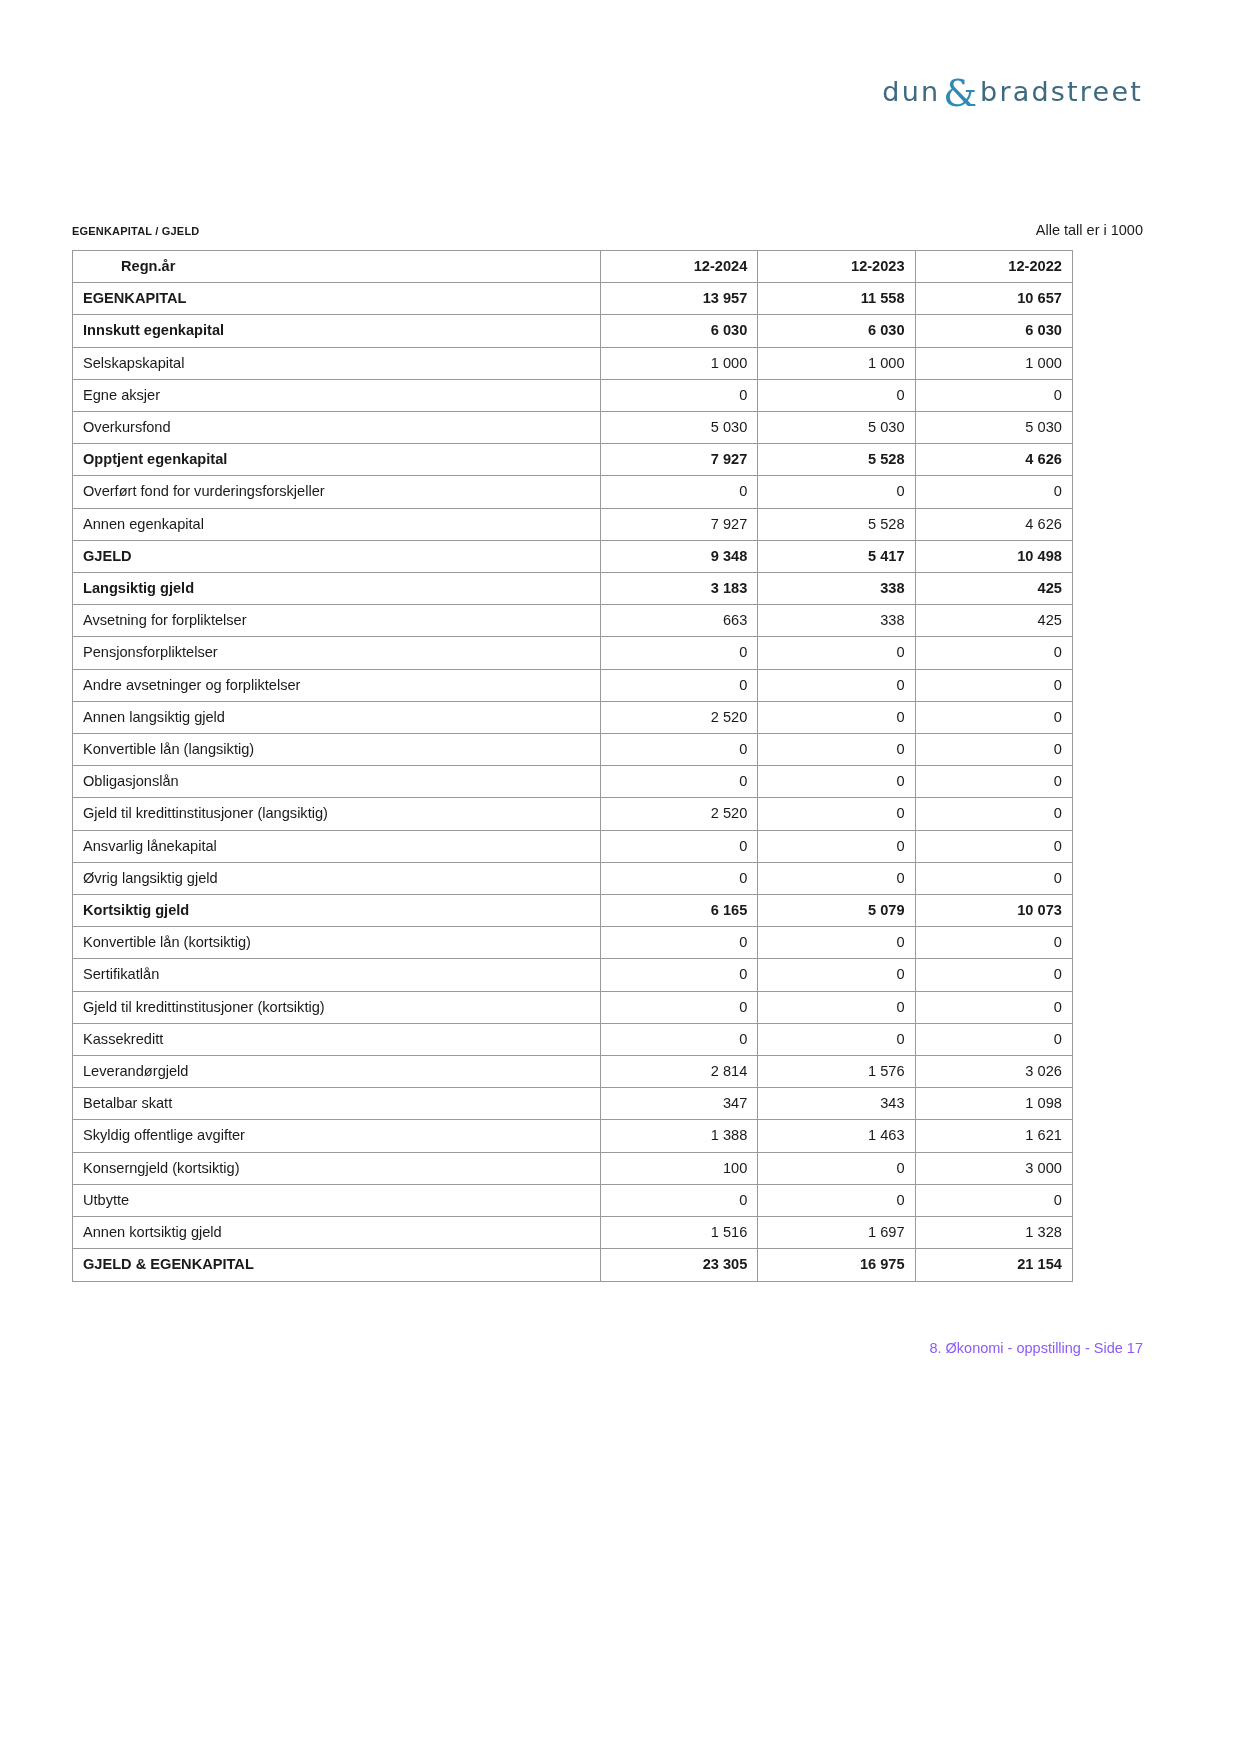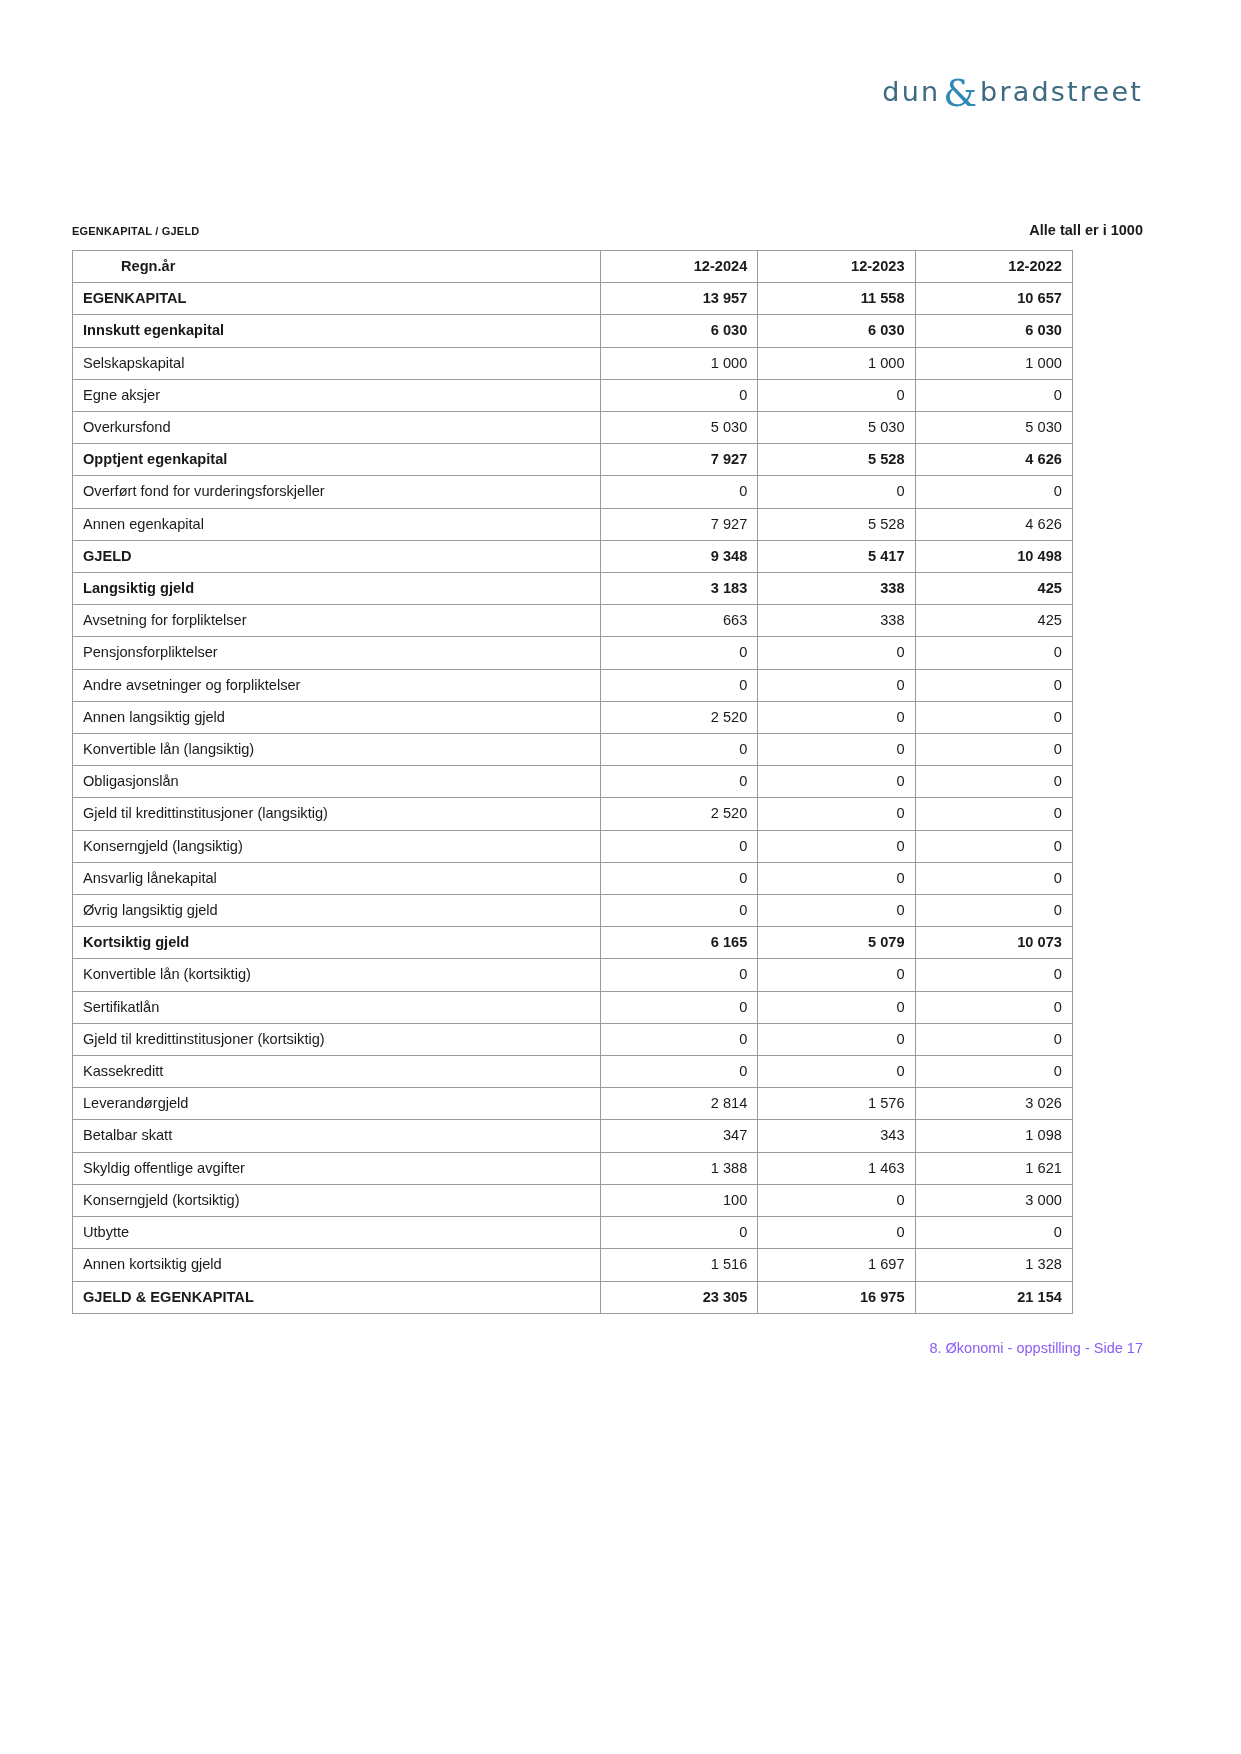--- a/index.html
+++ b/index.html
@@ -55,21 +55,21 @@
     justify-content: space-between;
     align-items: baseline;
   }
   .section-title {
     font-size: 11px;
     font-weight: bold;
     letter-spacing: 0.2px;
   }
   .section-note {
     font-size: 14.5px;
-    font-weight: bold;
+    font-weight: normal;
   }
   
   .table-wrap {
     position: absolute;
     top: 250px;
     left: 72px;
     width: 1000px;
   }
   table.fin {
     border-collapse: collapse;
@@ -239,26 +239,20 @@
             <td class="val">0</td>
             <td class="val">0</td>
           </tr>
           <tr class="">
             <td class="label">Gjeld til kredittinstitusjoner (langsiktig)</td>
             <td class="val">2 520</td>
             <td class="val">0</td>
             <td class="val">0</td>
           </tr>
           <tr class="">
-            <td class="label">Konserngjeld (langsiktig)</td>
-            <td class="val">0</td>
-            <td class="val">0</td>
-            <td class="val">0</td>
-          </tr>
-          <tr class="">
             <td class="label">Ansvarlig lånekapital</td>
             <td class="val">0</td>
             <td class="val">0</td>
             <td class="val">0</td>
           </tr>
           <tr class="">
             <td class="label">Øvrig langsiktig gjeld</td>
             <td class="val">0</td>
             <td class="val">0</td>
             <td class="val">0</td>

